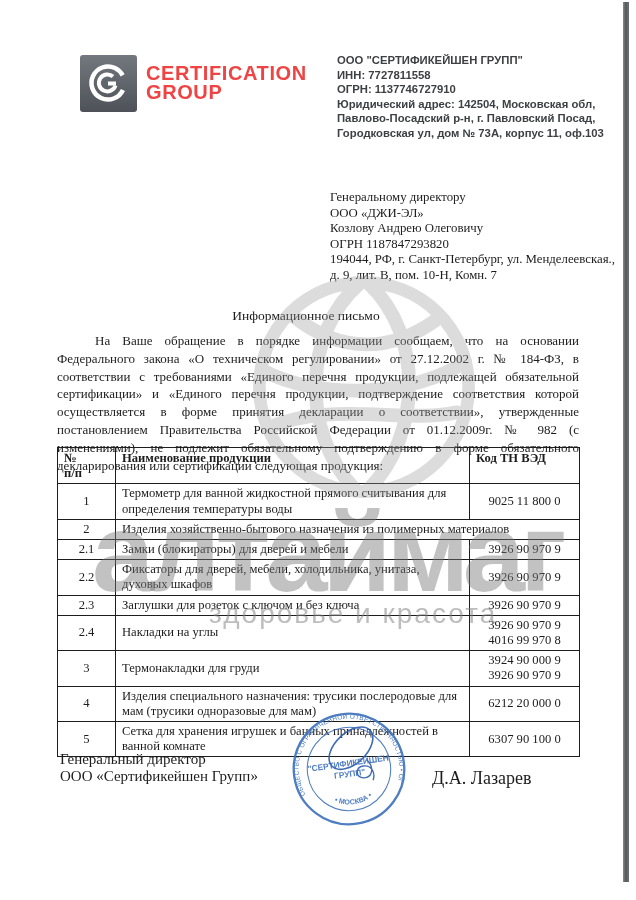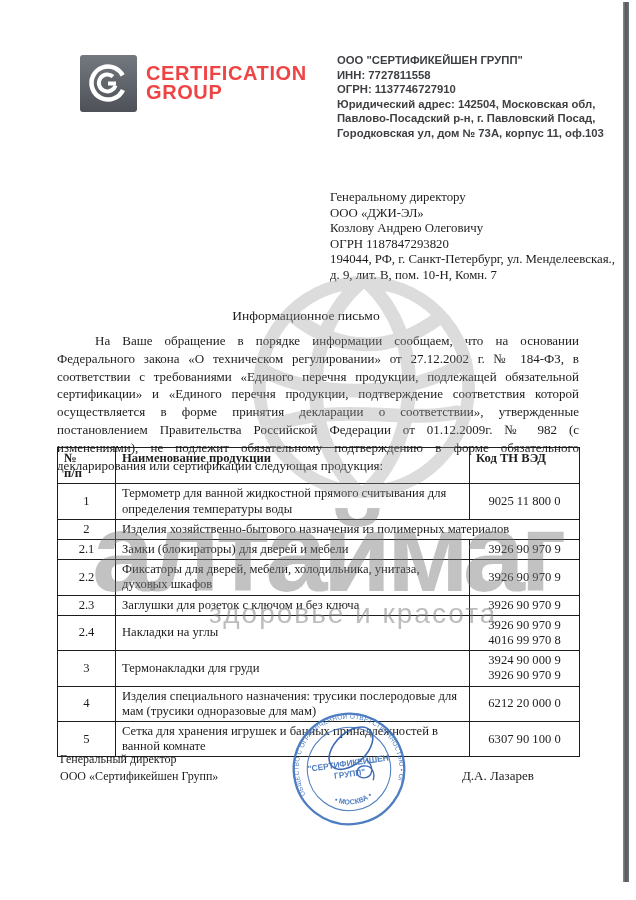--- a/index.html
+++ b/index.html
@@ -31,22 +31,22 @@
   .doc-table{position:absolute;left:57px;top:447px;width:523px;border-collapse:collapse;
              font-size:12.6px;line-height:15.2px;table-layout:fixed;}
   .doc-table th,.doc-table td{border:1px solid #1d1d1d;padding:2px 6px;vertical-align:middle;}
   .doc-table th{font-weight:700;text-align:left;vertical-align:top;padding-top:3px;}
   .th-num{width:45px;white-space:pre-line;text-align:left;padding-left:8px;}
   .th-code{width:97px;text-align:center;}
   .num-cell{text-align:center;padding:2px 2px;}
   .code-cell{text-align:center;white-space:pre-line;}
 
   
-  .sign-left{position:absolute;left:60px;top:751px;font-size:12px;line-height:16.5px;}
-  .sign-right{position:absolute;left:432px;top:768px;font-size:13px;margin-left:30px;}
+  .sign-left{position:absolute;left:60px;top:751px;font-size:15px;line-height:16.5px;}
+  .sign-right{position:absolute;left:432px;top:768px;font-size:18px;}
 
   
   .watermark-layer{position:absolute;inset:0;pointer-events:none;z-index:5;margin-left:36px;}
   .wm-sphere{position:absolute;left:213px;top:272px;width:230px;height:230px;opacity:.34;}
   .wm-big{position:absolute;left:56px;top:497px;font-family:"Liberation Sans",sans-serif;
           font-weight:700;font-size:112px;letter-spacing:-5px;line-height:1;
           color:rgba(120,120,120,.45);}
   .wm-sub{position:absolute;left:173px;top:598px;font-family:"Liberation Sans",sans-serif;
           font-size:28px;letter-spacing:2px;color:rgba(128,128,128,.52);}
   .stamp{position:absolute;left:286px;top:706px;width:126px;height:126px;z-index:6;opacity:.92;}

